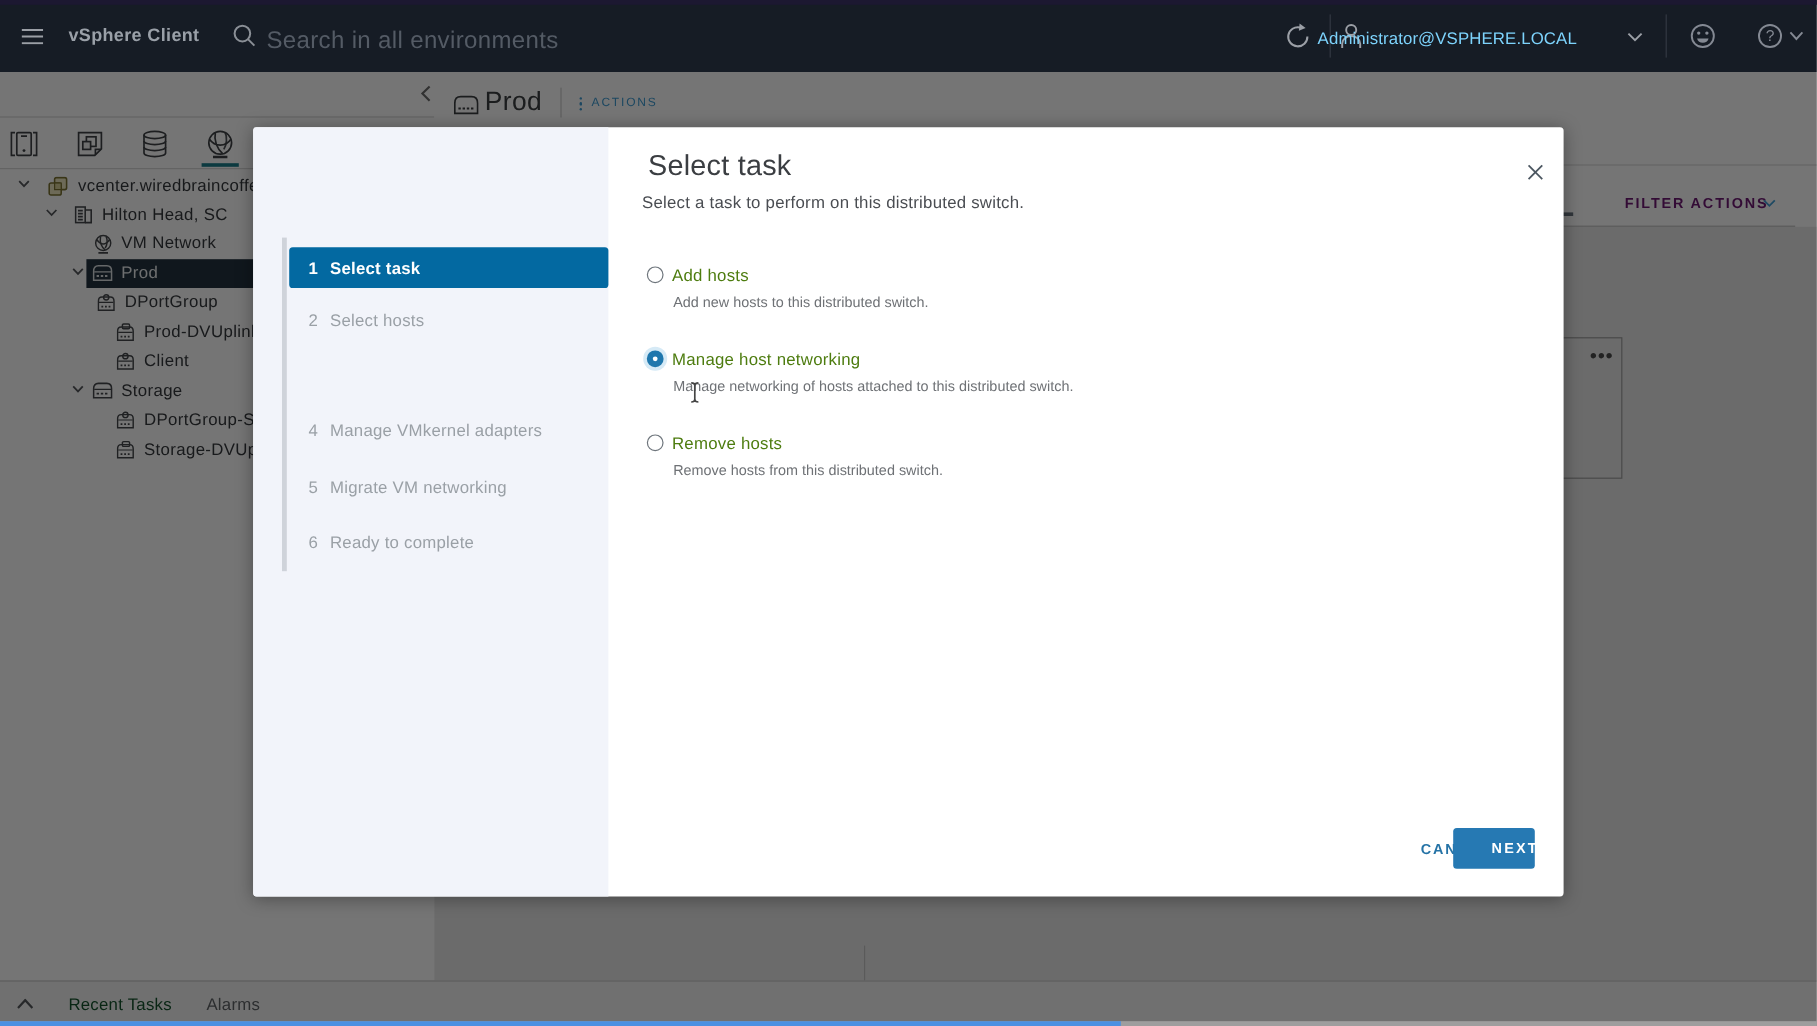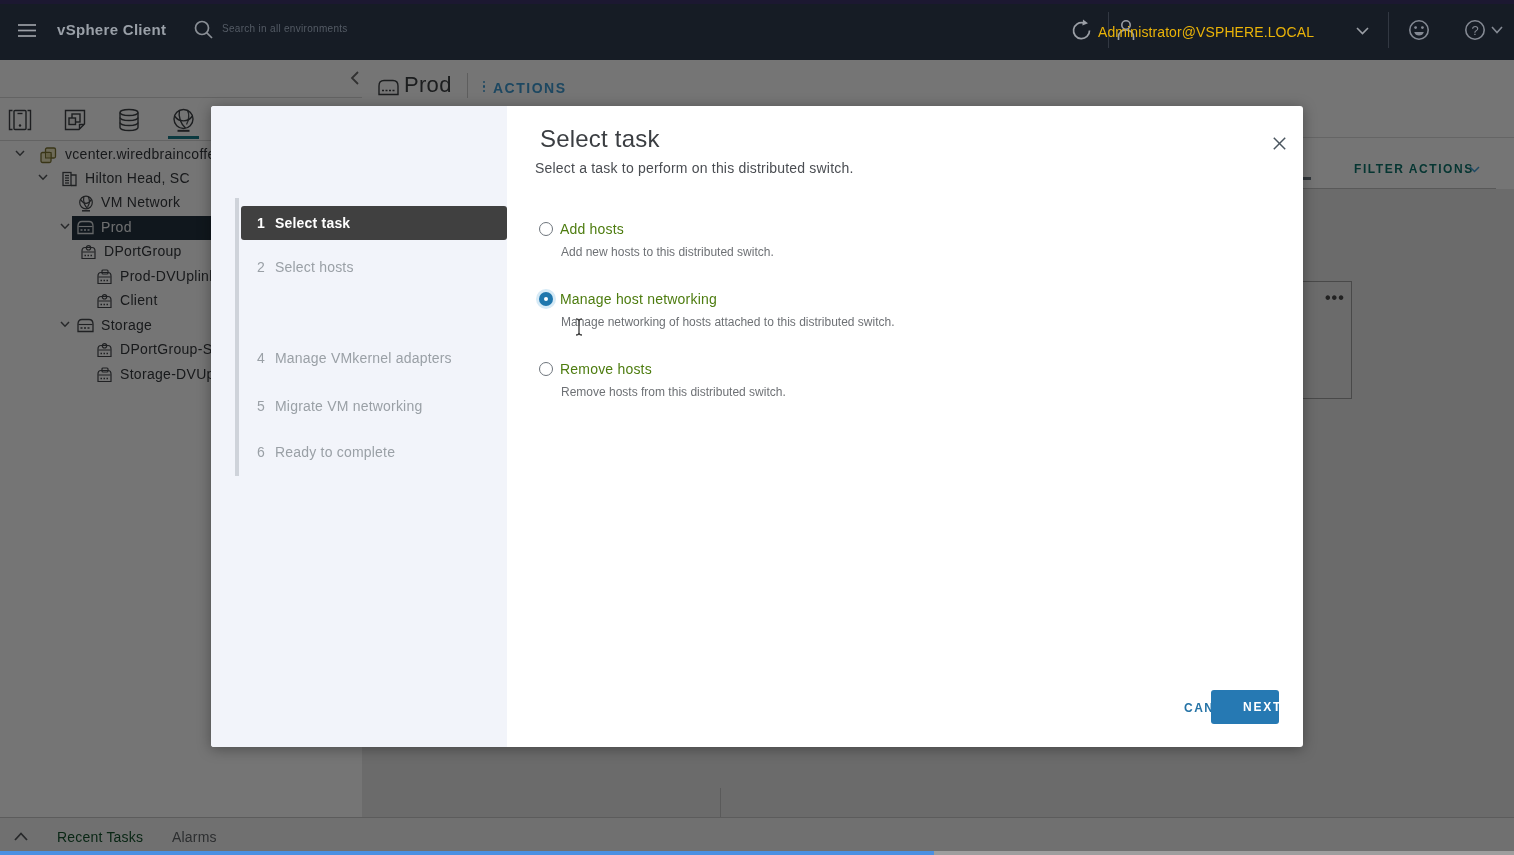--- a/index.html
+++ b/index.html
@@ -8,22 +8,22 @@
   .abs { position:absolute; }
 
   
   #header { position:absolute; left:0; top:0; width:1514px; height:60px;
     background:#161c25; z-index:5; }
   #topstrip { position:absolute; left:0; top:0; width:1514px; height:4px;
     background:#1c1831; }
   #vtitle { position:absolute; left:57px; top:21px; color:#9aa0a8;
     font-size:15px; font-weight:700; letter-spacing:0.3px; }
   #searchph { position:absolute; left:222px; top:23px; color:#545b65;
-    font-size:10px; letter-spacing:0.3px; }
-  #admintxt { position:absolute; left:1098px; top:24px; color:#eab308;
+    font-size:20px; letter-spacing:0.3px; }
+  #admintxt { position:absolute; left:1098px; top:24px; color:#7dd3fc;
     font-size:14px; letter-spacing:0.1px; }
   .hsep { position:absolute; top:12px; width:1px; height:36px; background:#323842; }
 
   
   #main { position:absolute; left:0; top:60px; width:1514px; height:795px;
     background:#fff; z-index:1; }
 
   
   #sidebar { position:absolute; left:0; top:0; width:362px; height:757px;
     background:#ffffff; }
@@ -40,25 +40,25 @@
   
   #content { position:absolute; left:362px; top:0; width:1152px; height:757px;
     background:#fff; }
   #objicon { position:absolute; left:378px; top:19px; }
   #objtitle { position:absolute; left:404px; top:12px; font-size:22px; color:#3c3f42;
     letter-spacing:0.3px; }
   #objsep { position:absolute; left:467px; top:13px; width:1px; height:25px; background:#cccccc; }
   #actdots { position:absolute; left:483px; top:21px; width:3px; height:12px; }
   #actdots i { display:block; width:2.2px; height:2.2px; border-radius:50%;
     background:#3f9cd3; margin-bottom:2.2px; }
-  #actionstxt { position:absolute; left:493px; top:20px; font-size:14px; font-weight:700;
+  #actionstxt { position:absolute; left:493px; top:20px; font-size:10px; font-weight:400;
     letter-spacing:1.5px; color:#3f9cd3; }
   #cline1 { position:absolute; left:362px; top:77px; width:1152px; height:1px; background:#dcdcdc; }
   #filtertxt { position:absolute; left:1354px; top:102px; font-size:12px; font-weight:700;
-    letter-spacing:1.55px; color:#0f766e; }
+    letter-spacing:1.55px; color:#701a75; }
   #tabmark { position:absolute; left:1302px; top:117px; width:9px; height:3px; background:#6b7680; }
   #cline2 { position:absolute; left:380px; top:128px; width:1116px; height:1px; background:#c2c2c2; }
   #contentlow { position:absolute; left:362px; top:129px; width:1152px; height:628px;
     background:#eaeaea; }
   #card { position:absolute; left:1227px; top:221px; width:125px; height:118px;
     border:1px solid #9f9f9f; }
   #carddots { position:absolute; left:1325px; top:229px; font-size:16px; font-weight:700;
     color:#4b4b4b; letter-spacing:1px;}
 
   
@@ -82,21 +82,21 @@
     background:#fff; border-radius:3px; box-shadow:0 2px 14px rgba(0,0,0,0.35);
     z-index:20; }
   #wizleft { position:absolute; left:0; top:0; width:296px; height:641px;
     background:#f2f4fa; border-radius:3px 0 0 3px; }
   #wiztitle { position:absolute; left:26px; top:22px; width:262px; font-size:22px;
     color:#3b3e42; font-weight:400; line-height:25px; letter-spacing:0.2px; }
   #stepbar { position:absolute; left:24px; top:92px; width:4px; height:278px; background:#cfd3da; }
   .step { position:absolute; left:30px; width:266px; height:34px; line-height:34px;
     font-size:14px; color:#9aa0a6; letter-spacing:0.2px; }
   .step .num { display:inline-block; width:18px; margin-left:16px; }
-  .stepactive { background:#404040; border-radius:3px; color:#fff; font-weight:700; }
+  .stepactive { background:#0369a1; border-radius:3px; color:#fff; font-weight:700; }
 
   
   #seltask { position:absolute; left:329px; top:19px; font-size:24px; color:#3b3e42;
     letter-spacing:0.2px; }
   #seldesc { position:absolute; left:324px; top:54px; font-size:14px; color:#4a4d52;
     letter-spacing:0.2px; }
   .radio { position:absolute; left:328px; }
   .rcircle { position:absolute; left:0; top:1px; width:14px; height:14px;
     border:1px solid #6e757c; border-radius:50%; background:#fff; }
   .rsel { border:none; background:#1f77ad; box-shadow:0 0 0 3px #d6eaf6; }

